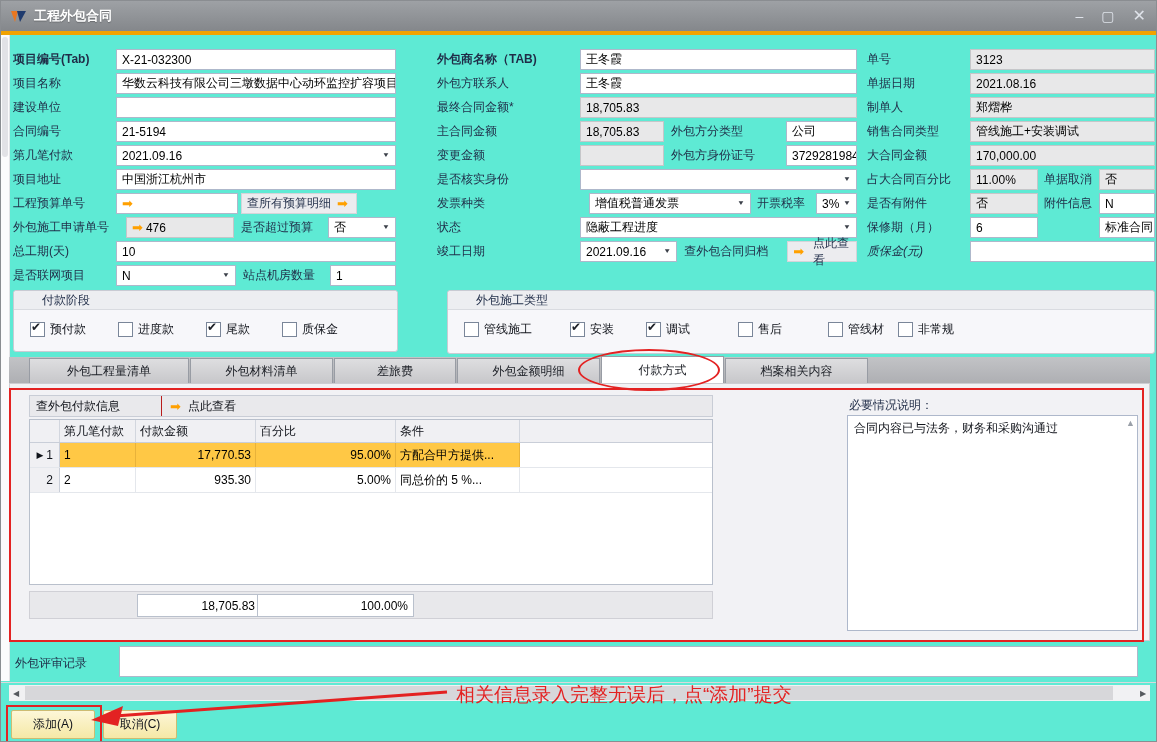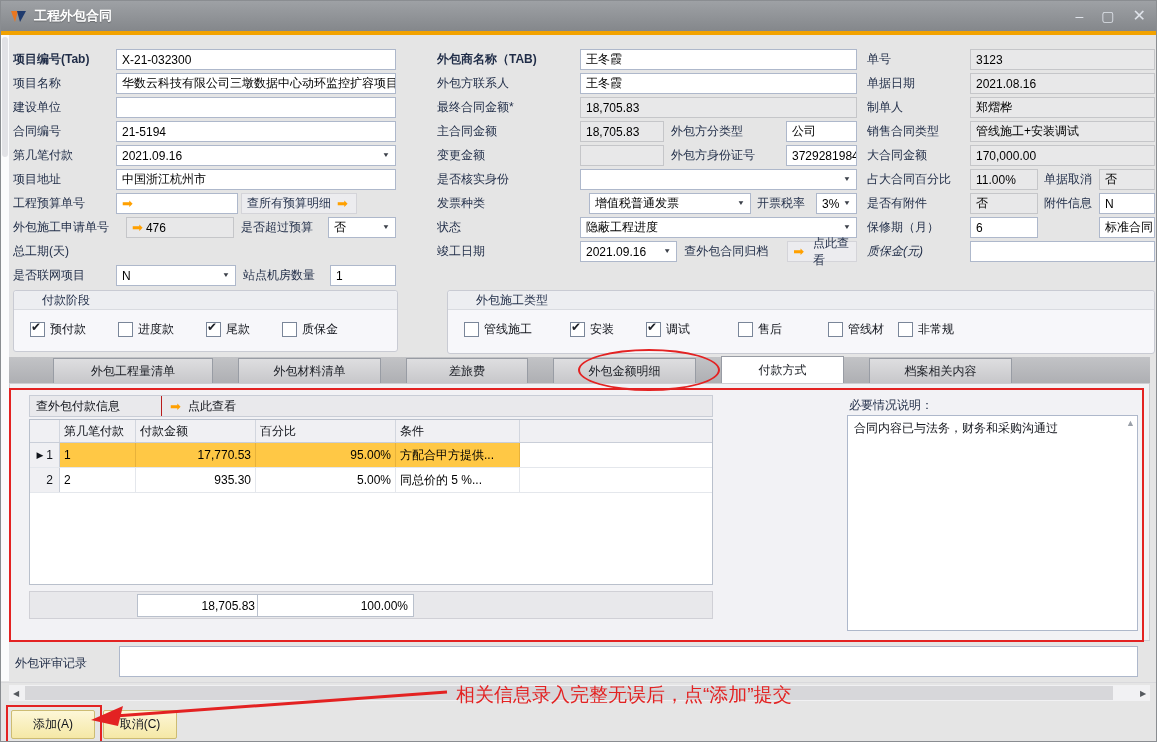--- a/index.html
+++ b/index.html
@@ -1,17 +1,17 @@
 <!DOCTYPE html>
 <html><head>
 <meta charset="utf-8">
 <style>
   html,body{margin:0;padding:0;}
   body{width:1157px;height:742px;font-family:"Liberation Sans","DejaVu Sans",sans-serif;font-size:12px;background:#F6F6F7;overflow:hidden;}
-  .window{position:relative;width:1155px;height:740px;border:1px solid #8A8D91;background:#e5e5e5;overflow:hidden;}
+  .window{position:relative;width:1155px;height:740px;border:1px solid #8A8D91;background:#5eead4;overflow:hidden;}
   
   .titlebar{position:absolute;left:0;top:0;width:100%;height:30px;background:linear-gradient(#9EA1A5,#84878B);display:flex;align-items:center;color:#fff;}
   .titlebar .ttl{font-size:13px;font-weight:bold;margin-left:6px;text-shadow:0 1px 1px rgba(0,0,0,.25);}
   .appicon{width:18px;height:18px;margin-left:9px;}
   .wctl{position:absolute;top:0;right:10px;height:30px;display:flex;align-items:center;gap:18px;color:#DFE3EA;}
   .wctl span{font-size:14px;cursor:default;line-height:30px;}
   .orange-line{position:absolute;left:0;top:30px;width:100%;height:4px;background:#F2A200;}
   
   .vscroll{position:absolute;left:0;top:34px;width:8px;height:646px;background:#FBFBFC;border-right:1px solid #E3E3E6;}
   .vscroll .thumb{position:absolute;left:1px;top:2px;width:6px;height:120px;background:#E2E2E6;border-radius:3px;}
@@ -32,21 +32,21 @@
   
   .gbox{position:absolute;background:#F7F7FA;border:1px solid #C9CBD3;border-radius:3px;}
   .gbox .ghead{height:18px;background:#EDEEF1;border-bottom:1px solid #D9DBE0;display:flex;align-items:center;padding-left:28px;color:#1F2C47;border-radius:3px 3px 0 0;}
   .gbox .gbody{display:flex;align-items:center;height:38px;padding-left:16px;}
   .cbitem{display:flex;align-items:center;gap:5px;color:#10131A;}
   .cb{width:13px;height:13px;border:1px solid #7A8699;background:#fff;position:relative;flex:none;}
   .cb .mk{display:none;position:absolute;left:0px;top:-3px;font-size:12px;font-weight:bold;color:#1C1F26;}
   .cb.checked .mk{display:block;}
   
   .tabstrip{position:absolute;left:8px;top:356px;width:1141px;height:26px;background:linear-gradient(#C2C3C6,#AEAFB3);display:flex;align-items:flex-end;padding-left:20px;box-sizing:border-box;}
-  .tab{height:24px;line-height:24px;text-align:center;background:linear-gradient(#DEDEE0,#C7C7CA);border:1px solid #989CA4;border-bottom:none;color:#1A1D24;margin-right:1px;overflow:hidden;white-space:nowrap;margin-left:24px;}
+  .tab{height:24px;line-height:24px;text-align:center;background:linear-gradient(#DEDEE0,#C7C7CA);border:1px solid #989CA4;border-bottom:none;color:#1A1D24;margin-right:1px;overflow:hidden;white-space:nowrap;}
   .tab.active{background:#FFFFFF;height:26px;line-height:26px;font-weight:normal;}
   
   .panel{position:absolute;left:8px;top:382px;width:1141px;height:258px;background:#F2F2F5;border:1px solid #CDCDD2;box-sizing:border-box;}
   .payhead{position:absolute;left:28px;top:394px;width:684px;height:22px;background:#E9E9EC;border:1px solid #C9CDD6;display:flex;align-items:center;box-sizing:border-box;}
   .payhead .seg1{width:125px;padding-left:6px;border-right:1px solid #b91c1c;height:100%;display:flex;align-items:center;color:#10131A;text-align:center;}
   .payhead .seg2{display:flex;align-items:center;gap:4px;padding-left:8px;color:#10131A;}
   .grid{position:absolute;left:28px;top:418px;width:684px;height:166px;background:#fff;border:1px solid #B9C0CC;box-sizing:border-box;}
   .ghrow{display:flex;height:22px;background:#F0F0F3;border-bottom:1px solid #C9CED8;}
   .ghrow .gc{border-right:1px solid #D2D6DE;display:flex;align-items:center;padding:0 4px;color:#10131A;box-sizing:border-box;}
   .gdrow{display:flex;height:24px;border-bottom:1px solid #E4E7EC;background:#fff;}
@@ -167,20 +167,23 @@
           <span>476</span>
         </div>
       <div class="flabel" style="width:84px;padding-left:4px;">是否超过预算</div>
       <div class="fbox fl">
           <span>否</span>
           <span class="ddg">▼</span>
         </div>
     </div>
     <div class="frow">
       <div class="flabel" style="width:100px;">总工期(天)</div>
+      <div class="fbox fl">
+          <span>10</span>
+        </div>
     </div>
     <div class="frow">
       <div class="flabel" style="width:100px;">是否联网项目</div>
       <div class="fbox" style="width:108px;">
           <span>N</span>
           <span class="ddg">▼</span>
         </div>
       <div class="flabel" style="width:84px;padding-left:4px;">站点机房数量</div>
       <div class="fbox fl">
           <span>1</span>

